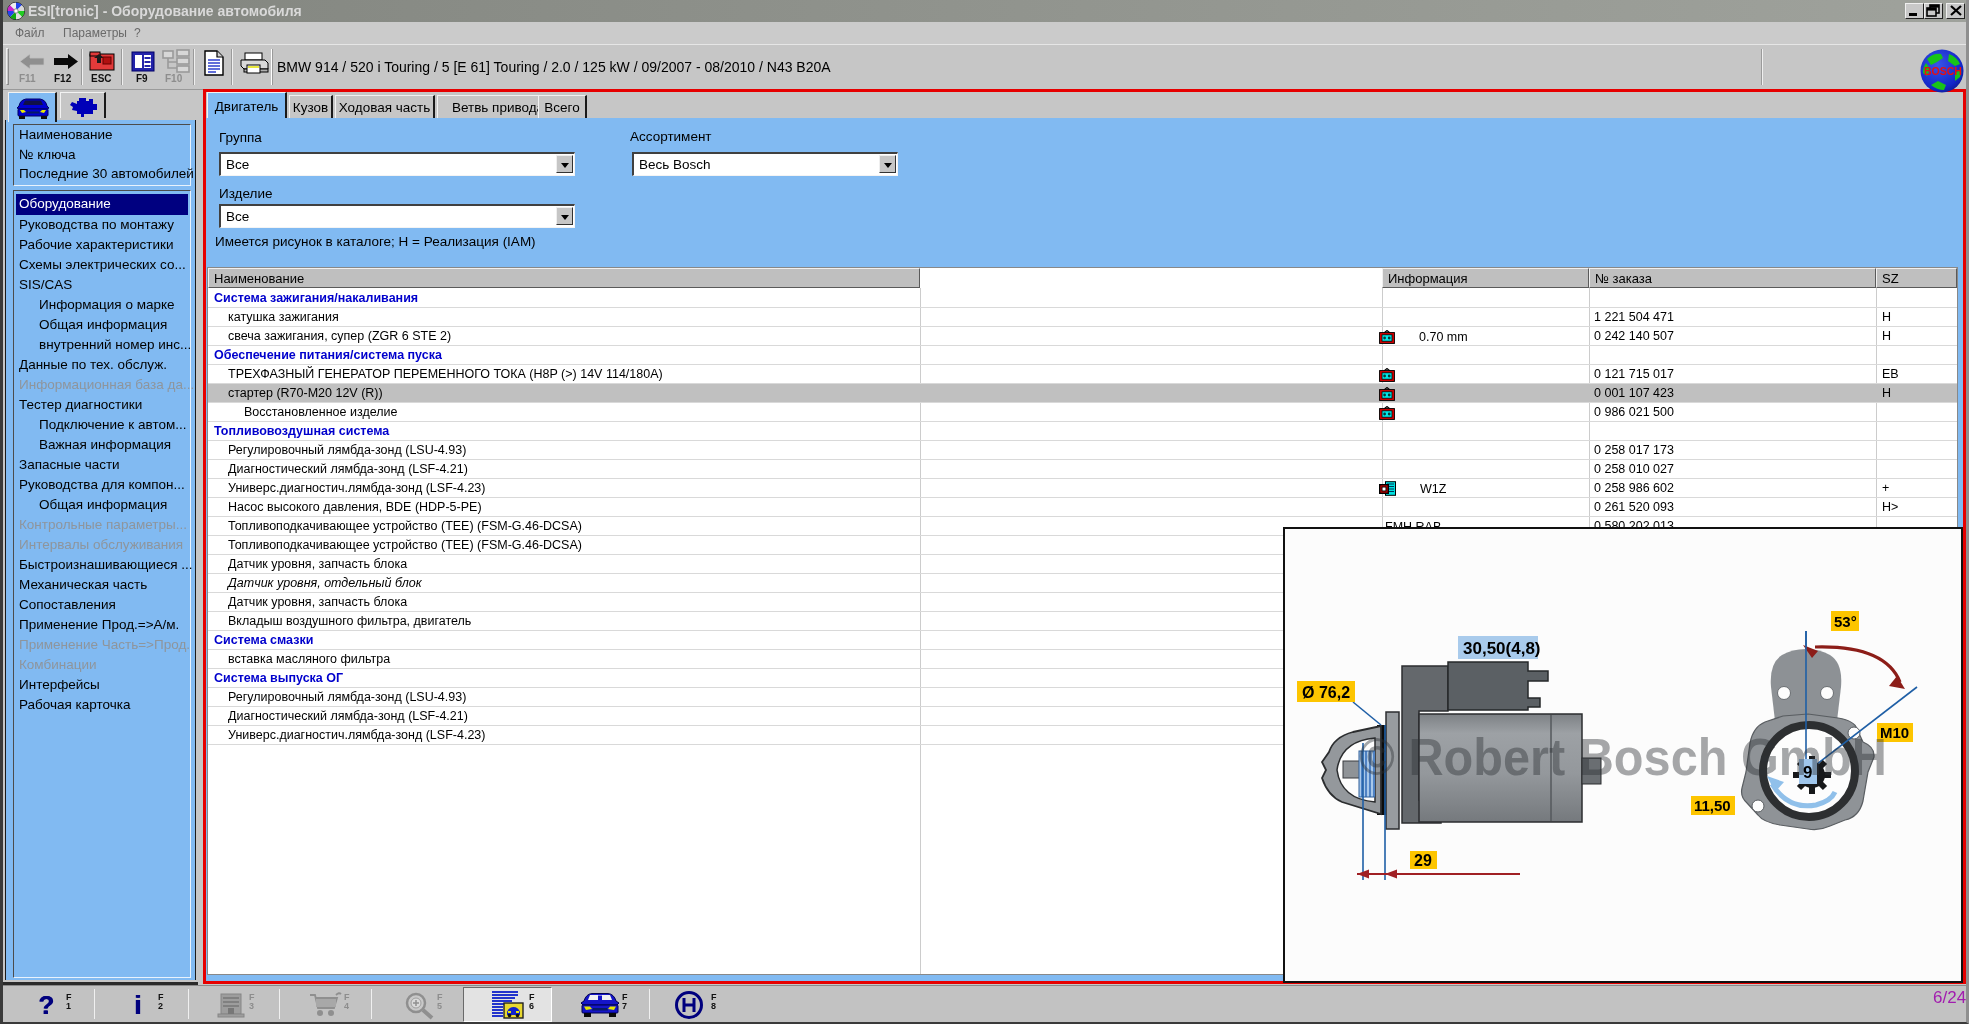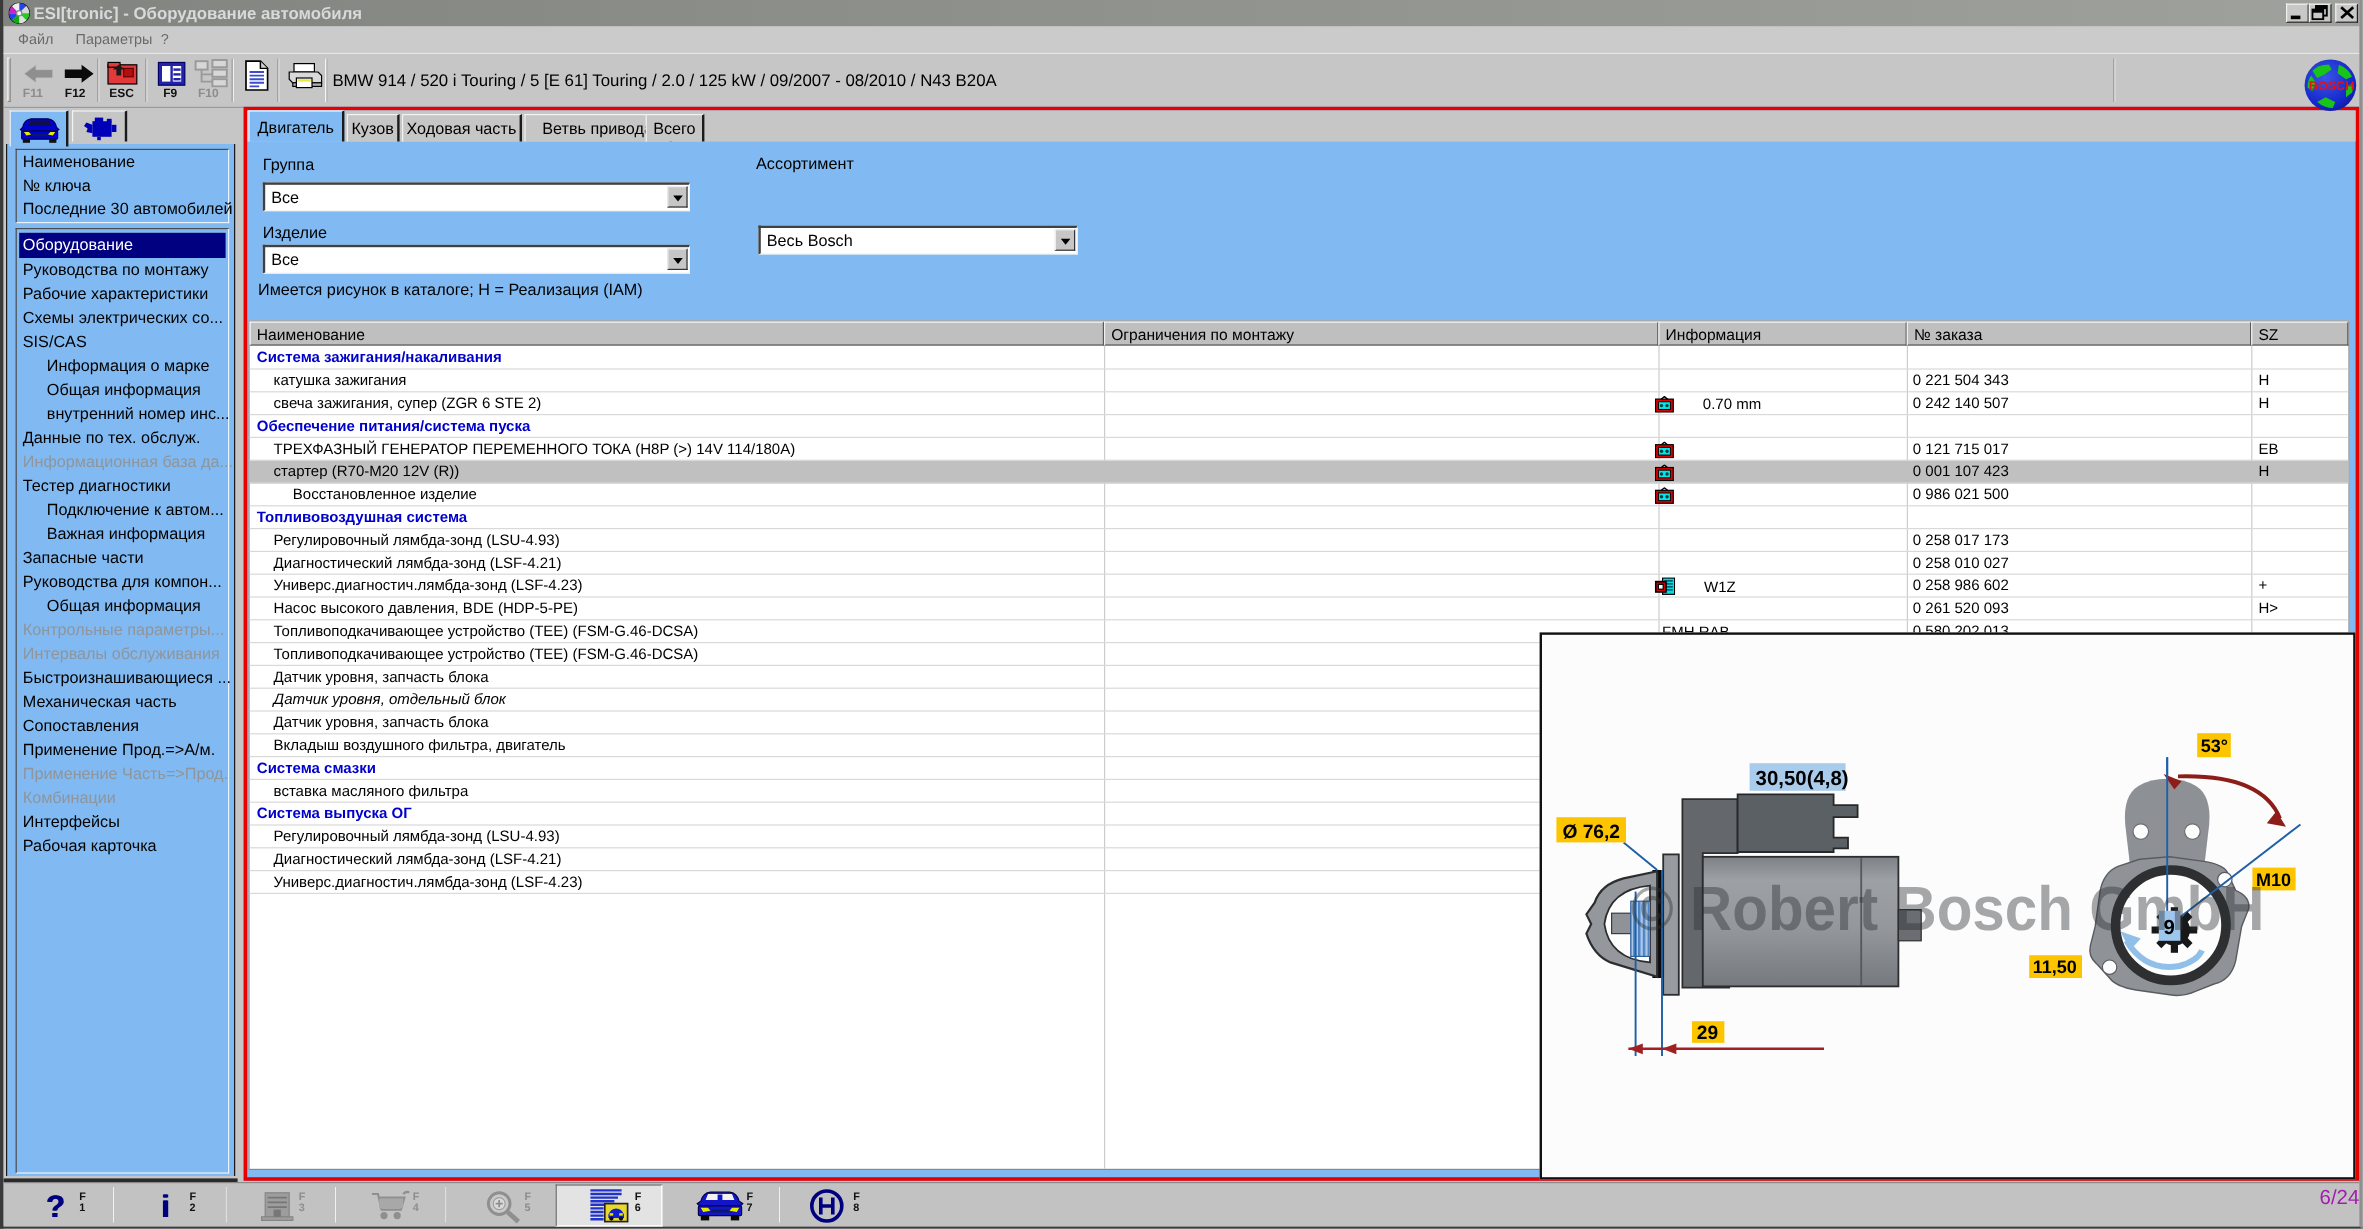--- a/index.html
+++ b/index.html
@@ -268,56 +268,53 @@
     <div class="mtab" style="left:231px; width:123px;"><span style="position:relative;top:4px;">Ветвь привода</span></div>
     <div class="mtab" style="left:332px; width:49px;"><span style="position:relative;top:4px;">Всего</span></div>
     <div class="mtab active" style="left:1px; width:80px;"><span style="position:relative;top:6px;">Двигатель</span></div>
   </div>
   <div class="flabel2" style="left:13px; top:38px;">Группа</div>
   <div class="combo" style="left:13px; top:60px; width:356px;">
       <span class="ctext">Все</span>
       <span class="carrow"></span>
     </div>
   <div class="flabel2" style="left:424px; top:37px;">Ассортимент</div>
-  <div class="combo" style="left:426px; top:60px; width:266px;margin-top:36px;">
+  <div class="combo" style="left:426px; top:60px; width:266px;">
       <span class="ctext">Весь Bosch</span>
       <span class="carrow"></span>
     </div>
   <div class="flabel2" style="left:13px; top:94px;">Изделие</div>
   <div class="combo" style="left:13px; top:112px; width:356px;">
       <span class="ctext">Все</span>
       <span class="carrow"></span>
     </div>
   <div class="flabel2" style="left:9px; top:142px;">Имеется рисунок в каталоге; H = Реализация (IAM)</div>
   <div id="tbl">
     <div class="th" style="left:0; width:712px;">
         <span>Наименование</span>
       </div>
-    <div class="th" style="left:712px; width:462px;">
-        <span>Ограничения по монтажу</span>
-      </div>
     <div class="th" style="left:1174px; width:207px;">
         <span>Информация</span>
       </div>
     <div class="th" style="left:1381px; width:287px;">
         <span>№ заказа</span>
       </div>
     <div class="th" style="left:1668px; width:81px;">
         <span>SZ</span>
       </div>
     <div class="vline" style="left:712px;"></div>
     <div class="vline" style="left:1174px;"></div>
     <div class="vline" style="left:1381px;"></div>
     <div class="vline" style="left:1668px;"></div>
     <div class="trow" style="top:21px;">
         <span class="cellc1 s sect">Система зажигания/накаливания</span>
       </div>
     <div class="trow" style="top:40px;">
         <span class="cellc1">катушка зажигания</span>
-        <span class="cellc4">0 221 504 343</span>
+        <span class="cellc4">1 221 504 471</span>
         <span class="cellc5">H</span>
       </div>
     <div class="trow" style="top:59px;">
         <span class="cellc1">свеча зажигания, супер (ZGR 6 STE 2)</span>
         <span class="cellc3">
           <svg class="cicon" width="16" height="14" viewBox="0 0 16 14">
             <use href="#camico"></use>
           </svg>
           <span class="ctxt">0.70 mm</span>
         </span>

